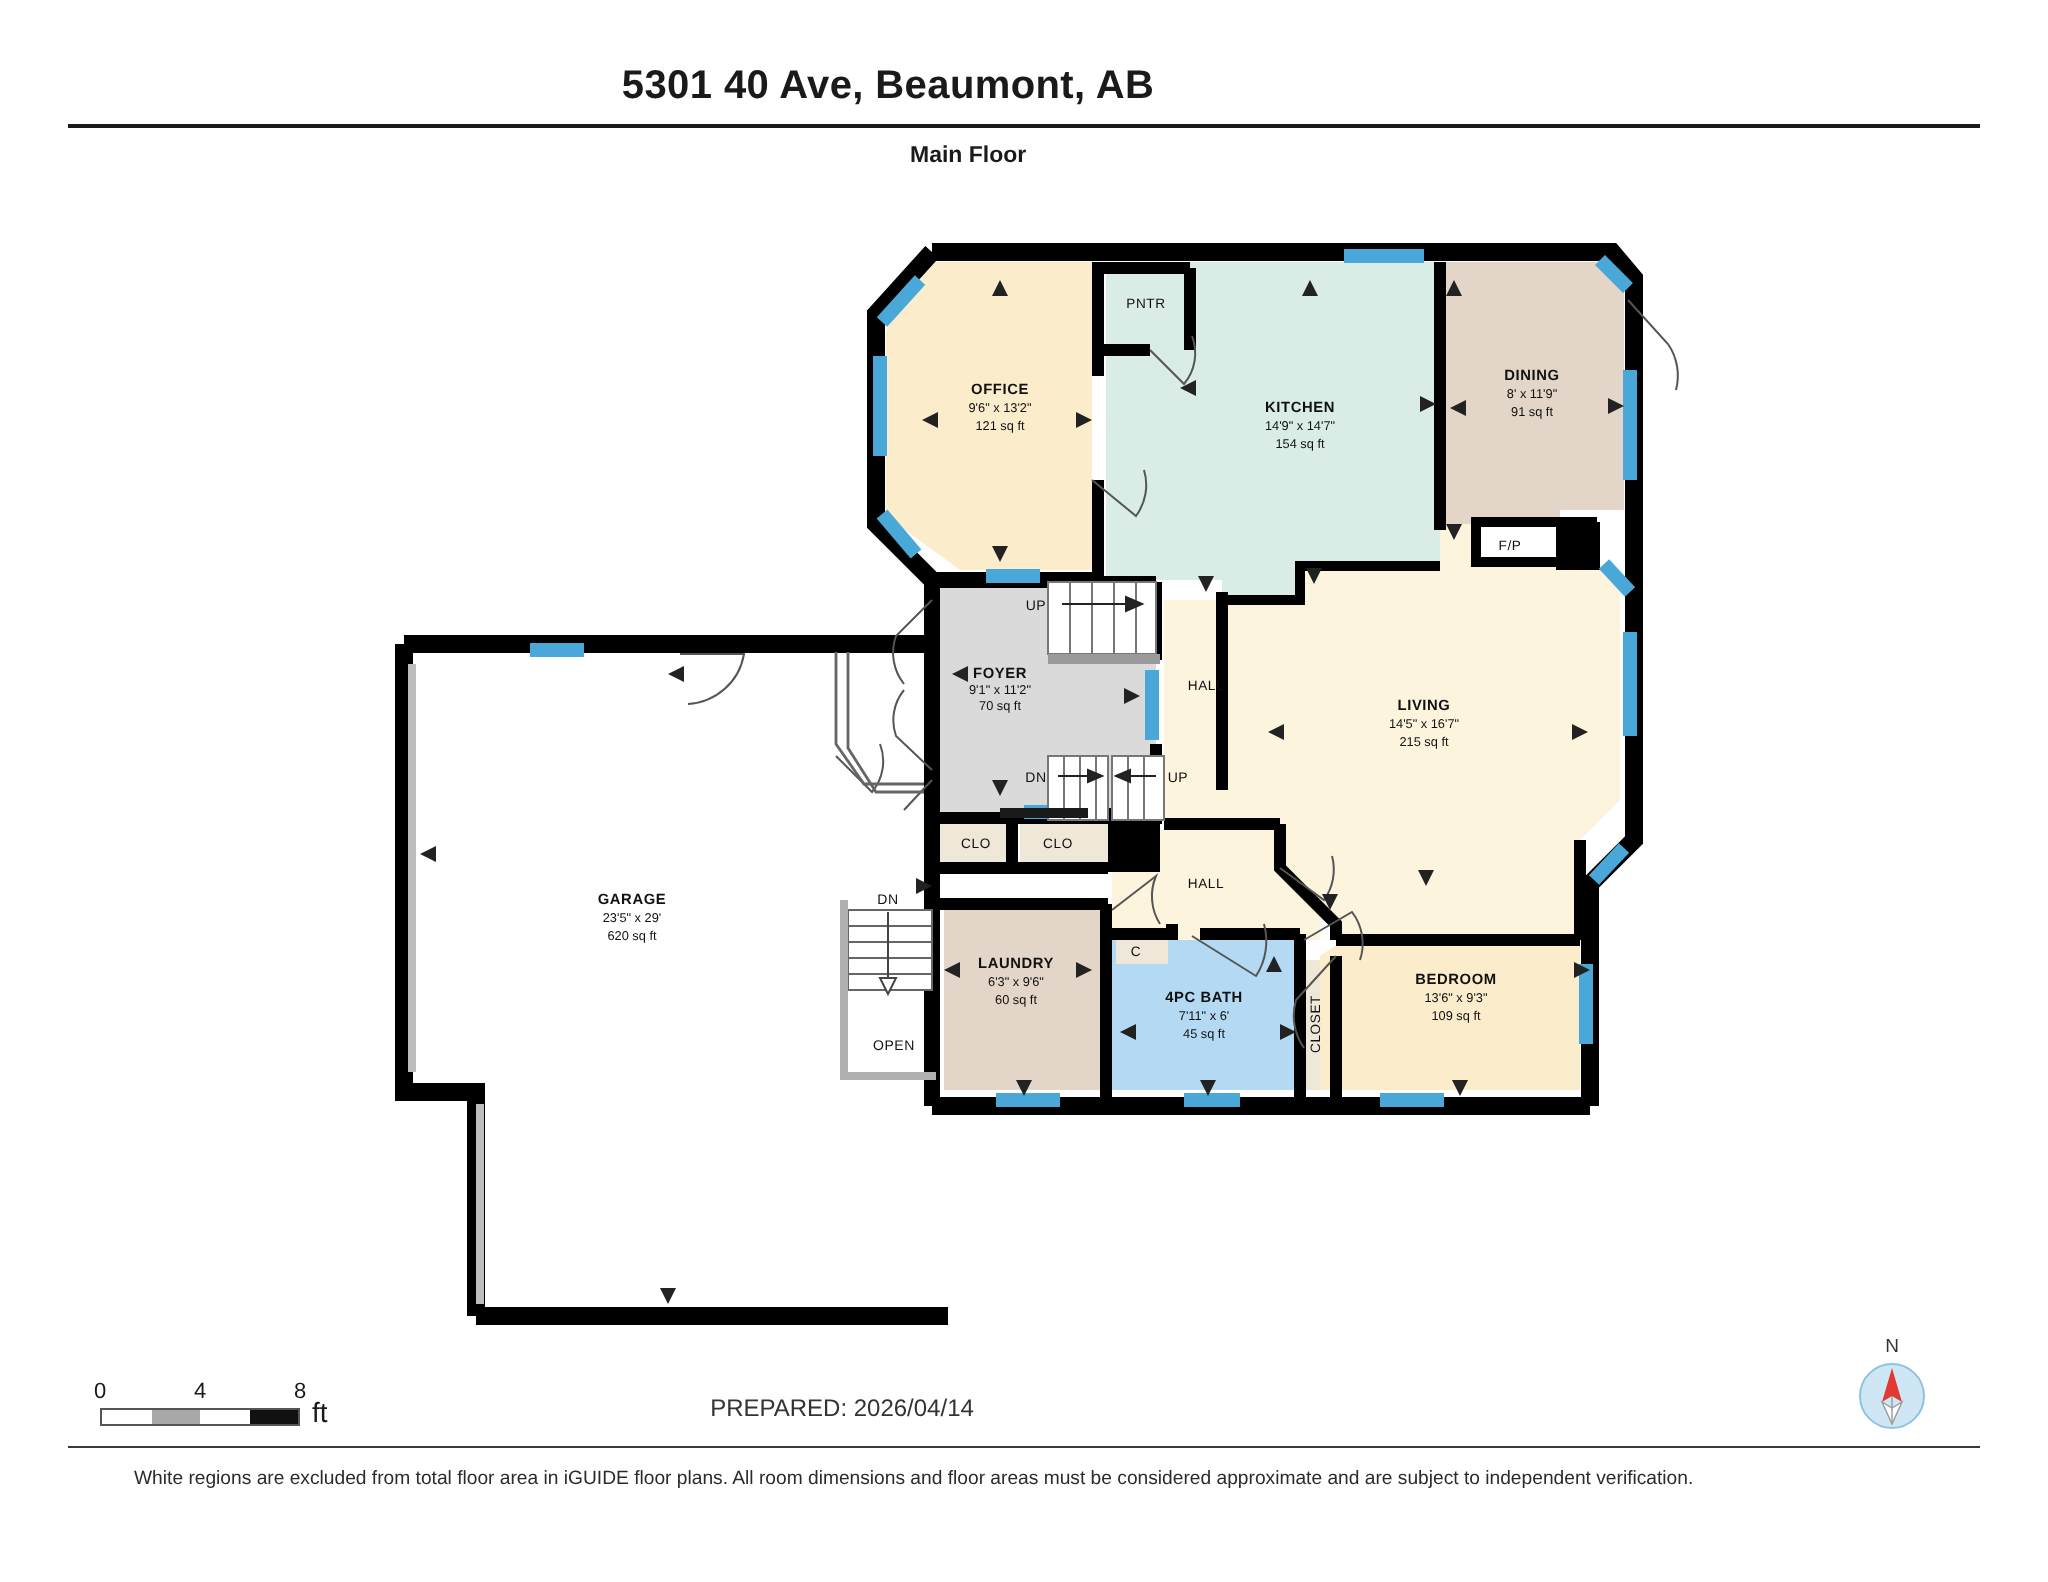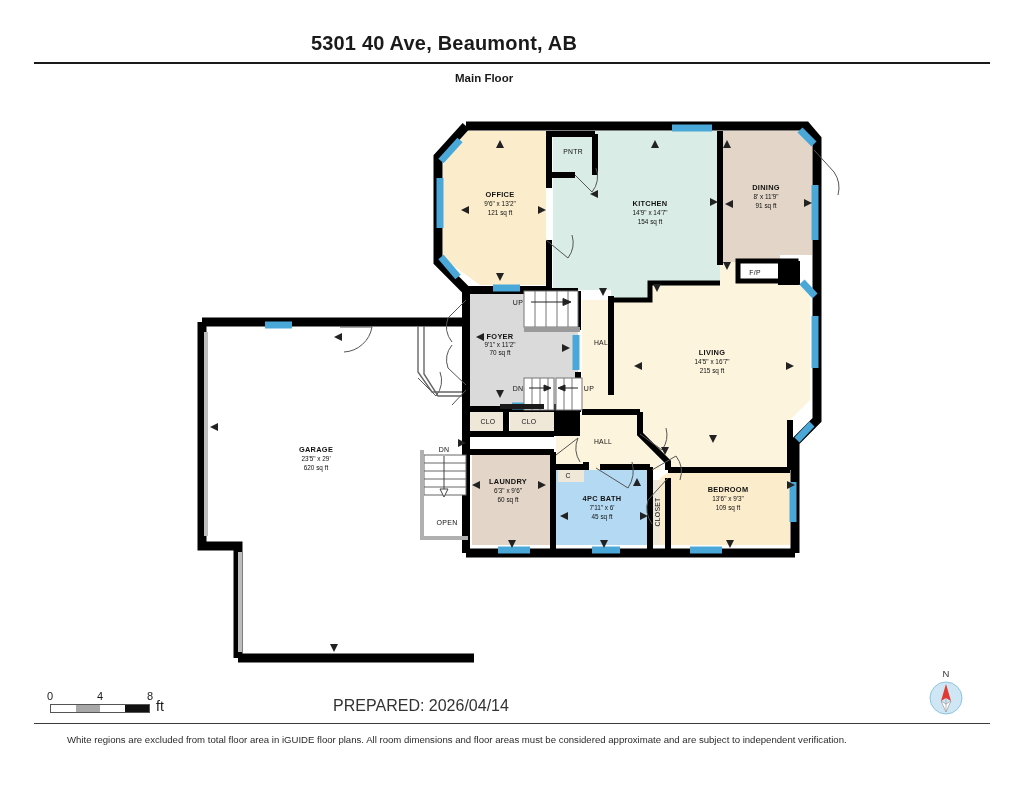--- a/index.html
+++ b/index.html
@@ -47,21 +47,21 @@
   #scale-bar .bar i { display: block; height: 100%; flex: 1 1 25%; }
   #scale-bar .s1 { background: #ffffff; }
   #scale-bar .s2 { background: #a8a8a8; }
   #scale-bar .s3 { background: #ffffff; }
   #scale-bar .s4 { background: #111111; }
   #scale-bar .unit {
     position: absolute; left: 106px; top: 8px; font-size: 14px;
   }
   #prepared {
     position: absolute; left: 0; top: 697px; width: 842px; text-align: center;
-    font-size: 16px; color: #333;
+    font-size: 12px; color: #333;
   }
   #compass { position: absolute; left: 926px; top: 668px; width: 40px; height: 48px; }
   #compass .n {
     position: absolute; left: 0; top: 0; width: 40px; text-align: center;
     font-size: 9.5px; color: #333;
   }
   #footer-rule {
     position: absolute; left: 34px; top: 723px; width: 956px; height: 1px;
     background: #3a3a3a;
   }

